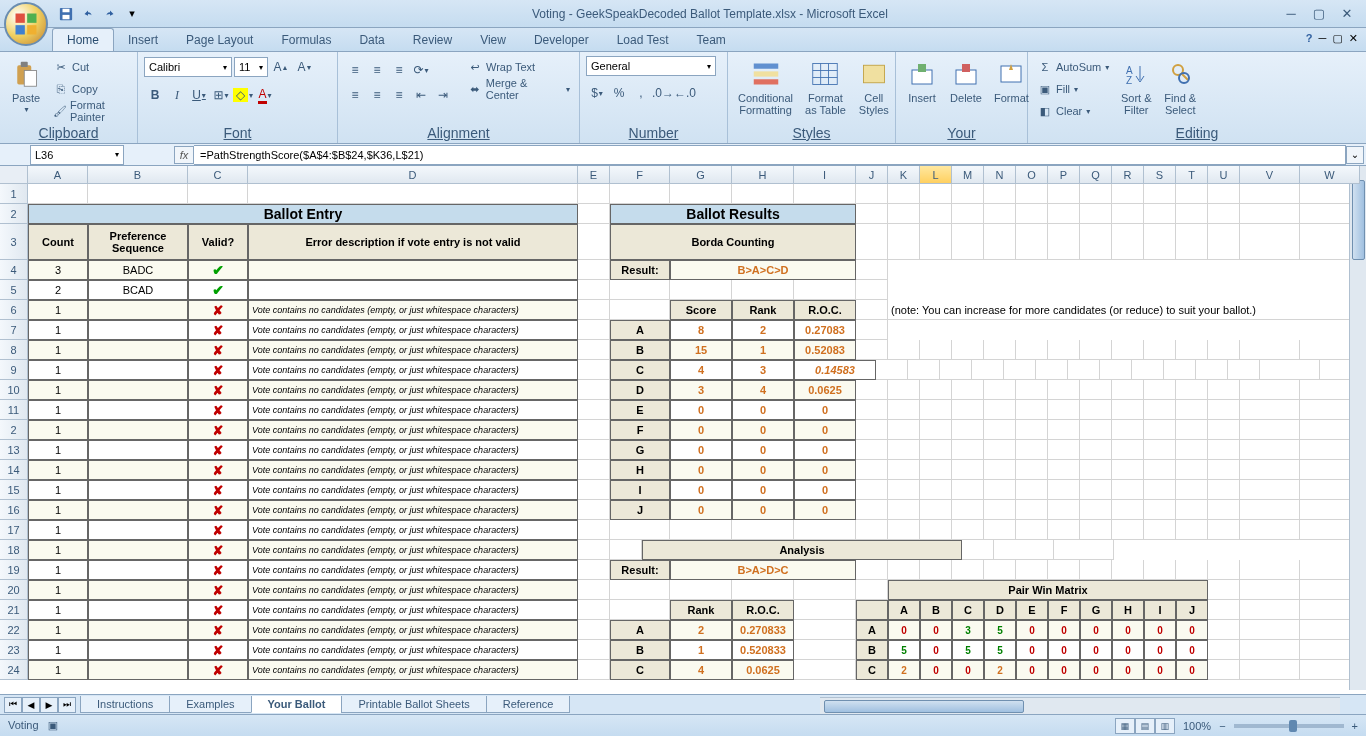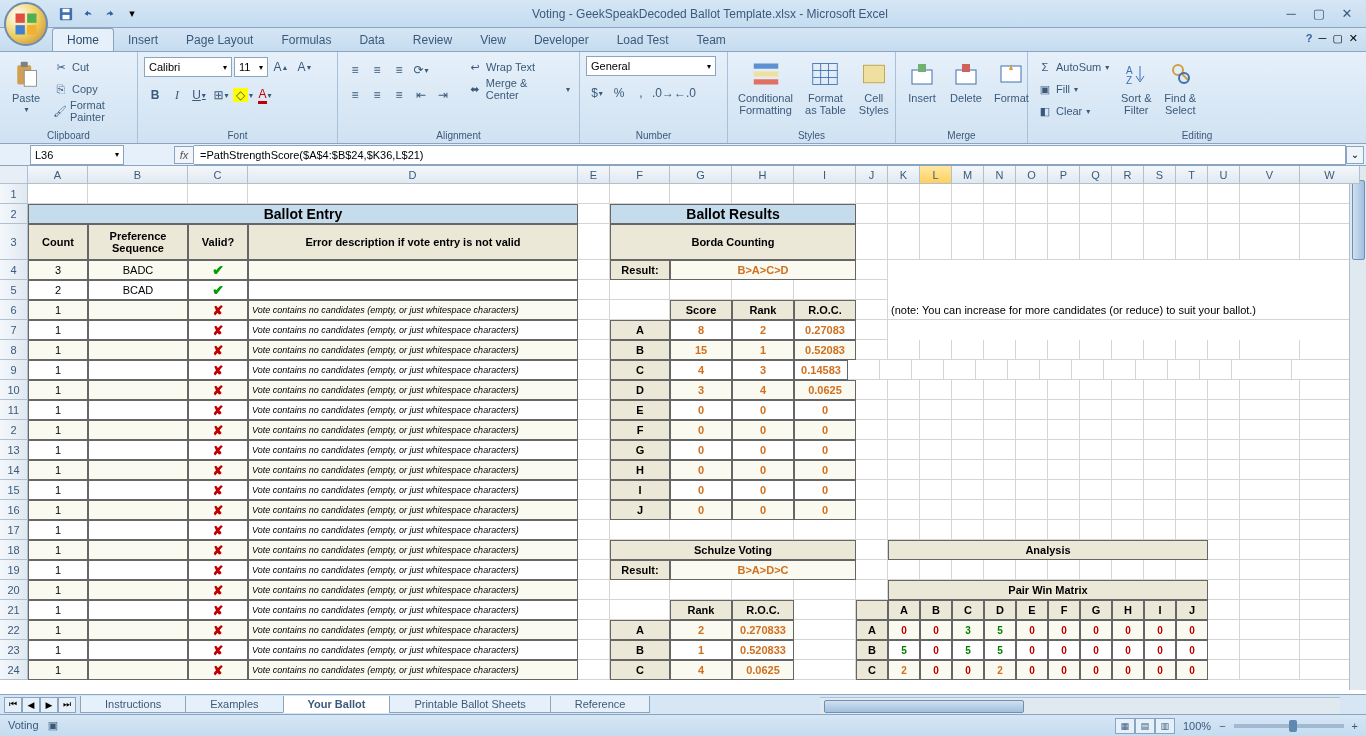--- a/index.html
+++ b/index.html
@@ -18,21 +18,21 @@
 
 .ribbon-tabs { height: 24px; background: linear-gradient(#d6e6f5, #c5dcf0); display: flex; align-items: flex-end; padding-left: 52px; border-bottom: 1px solid #8ba5c0; position: relative; }
 .tab { padding: 4px 14px; font-size: 12px; color: #3b5a7a; cursor: pointer; }
 .tab.active { background: #e6f0fa; border: 1px solid #8ba5c0; border-bottom: none; border-radius: 3px 3px 0 0; color: #2a4d6f; font-weight: 500; }
 .help-icon { position: absolute; right: 8px; top: 4px; display: flex; gap: 6px; }
 
 
 .ribbon { height: 92px; background: linear-gradient(#e6f0fa, #d0e2f2); display: flex; border-bottom: 1px solid #8ba5c0; }
 .rgroup { border-right: 1px solid #a8c0d8; padding: 2px 6px 1px; display: flex; flex-direction: column; justify-content: space-between; }
 .rgroup-body { display: flex; gap: 4px; flex: 1; align-items: flex-start; padding-top: 2px; }
-.rgroup-label { text-align: center; font-size: 10px; color: #3b5a7a; padding: 1px 0; position: relative; }
+.rgroup-label { text-align: center; font-size: 14px; color: #3b5a7a; padding: 1px 0; position: relative; text-decoration: underline; }
 .big-btn { display: flex; flex-direction: column; align-items: center; gap: 2px; padding: 2px 4px; cursor: pointer; font-size: 11px; color: #3b5a7a; text-align: center; line-height: 1.1; }
 .big-btn .ico { width: 32px; height: 32px; display: flex; align-items: center; justify-content: center; }
 .small-row { display: flex; align-items: center; gap: 3px; font-size: 11px; color: #3b5a7a; cursor: pointer; padding: 1px 3px; height: 22px; }
 .small-row .ico { width: 16px; height: 16px; display: flex; align-items: center; justify-content: center; }
 .vcol { display: flex; flex-direction: column; gap: 0; }
 .font-row { display: flex; gap: 2px; align-items: center; }
 .font-name { width: 88px; height: 20px; border: 1px solid #8ba5c0; background: #fff; font-size: 11px; padding: 0 4px; display: flex; align-items: center; justify-content: space-between; }
 .font-size { width: 34px; height: 20px; border: 1px solid #8ba5c0; background: #fff; font-size: 11px; padding: 0 4px; display: flex; align-items: center; justify-content: space-between; }
 .btn-row { display: flex; gap: 0; margin-top: 3px; }
 .tbtn { width: 22px; height: 22px; display: flex; align-items: center; justify-content: center; cursor: pointer; font-size: 12px; color: #3b5a7a; border: 1px solid transparent; }
@@ -77,21 +77,21 @@
 .vscroll { position: absolute; right: 0; top: 0; width: 17px; height: 100%; background: #e0e8f0; border-left: 1px solid #b0c0d0; }
 .vscroll .thumb { position: absolute; left: 2px; width: 13px; background: linear-gradient(90deg,#d0e0f0,#a0c0e0); border: 1px solid #7090b0; border-radius: 2px; }
 .hscroll { position: absolute; right: 17px; bottom: 0; height: 17px; background: #e0e8f0; border-top: 1px solid #b0c0d0; display: flex; align-items: center;}
 .hscroll .thumb { position: absolute; top: 2px; height: 13px; background: linear-gradient(#d0e0f0,#a0c0e0); border: 1px solid #7090b0; border-radius: 2px; }
 
 
 .sheet-tabs { height: 20px; background: #d6e6f5; display: flex; align-items: center; border-top: 1px solid #8ba5c0; position: absolute; bottom: 22px; left:0; right:0; }
 .st-nav { display: flex; margin-left: 4px; }
 .st-nav-btn { width: 18px; height: 16px; border: 1px solid #8ba5c0; background: #e6f0fa; display: flex; align-items: center; justify-content: center; font-size: 9px; cursor: pointer; }
 .st-list { display: flex; margin-left: 4px; }
-.st-tab { padding: 2px 24px; background: #e6f0fa; border: 1px solid #8ba5c0; border-top: none; font-size: 11px; color: #3b5a7a; cursor: pointer; margin-right: -1px; }
+.st-tab { padding: 2px 16px; background: #e6f0fa; border: 1px solid #8ba5c0; border-top: none; font-size: 11px; color: #3b5a7a; cursor: pointer; margin-right: -1px; }
 .st-tab.active { background: #fff; font-weight: bold; border-bottom: 1px solid #fff; }
 
 
 .status-bar { position: absolute; bottom: 0; left: 0; right: 0; height: 22px; background: linear-gradient(#d6e6f5, #c5dcf0); display: flex; align-items: center; justify-content: space-between; padding: 0 8px; font-size: 11px; color: #3b5a7a; border-top: 1px solid #8ba5c0; }
 .status-right { display: flex; align-items: center; gap: 8px; }
 .view-btns { display: flex; }
 .view-btn { width: 20px; height: 16px; border: 1px solid #8ba5c0; background: #e6f0fa; display: flex; align-items: center; justify-content: center; font-size: 9px; }
 .zoom-slider { width: 110px; height: 4px; background: #a0b8d0; position: relative; }
 .zoom-slider .zh { position: absolute; left: 50%; top: -4px; width: 8px; height: 12px; background: #6088b0; border-radius: 2px; }
 </style>
@@ -329,21 +329,21 @@
       <div class="big-btn">
           <div class="ico">
             <svg width="24" height="24" viewBox="0 0 24 24">
               <rect x="2" y="4" width="20" height="16" fill="#fff" stroke="#4070b0"></rect>
               <path d="M12 2 L14 8 L10 8 Z" fill="#d0a040"></path>
             </svg>
           </div>
           <span>Format</span>
         </div>
     </div>
-    <div class="rgroup-label">Merge</div>
+    <div class="rgroup-label">Your</div>
   </div>
 
   <div class="rgroup" style="flex:1;border-right:none">
     <div class="rgroup-body">
       <div class="vcol">
         <div class="small-row">
             <span class="ico">Σ</span>
             <span>AutoSum</span>
             <span class="dd">▾</span>
           </div>
@@ -603,21 +603,21 @@
         <div class="cell bord ctr " style="width: 60px;">1</div>
         <div class="cell bord ctr " style="width: 100px;"></div>
         <div class="cell bord ctr " style="width: 60px;">
           <span class="xmark">✘</span>
         </div>
         <div class="cell bord small " style="width: 330px;">Vote contains no candidates (empty, or just whitespace characters)</div>
         <div class="cell " style="width: 32px;"></div>
         <div class="cell hdr-beige" style="width: 60px;">C</div>
         <div class="cell bord ctr  orange" style="width: 62px;">4</div>
         <div class="cell bord ctr  orange" style="width: 62px;">3</div>
-        <div class="cell bord ctr  orange" style="width: 54px;">0.14583</div>
+        <div class="cell bord ctr  orange" style="width: 82px; font-style: italic;">0.14583</div>
         <div class="cell " style="width: 32px;"></div>
         <div class="cell " style="width: 32px;"></div>
         <div class="cell " style="width: 32px;"></div>
         <div class="cell " style="width: 32px;"></div>
         <div class="cell " style="width: 32px;"></div>
         <div class="cell " style="width: 32px;"></div>
         <div class="cell " style="width: 32px;"></div>
         <div class="cell " style="width: 32px;"></div>
         <div class="cell " style="width: 32px;"></div>
         <div class="cell " style="width: 32px;"></div>
@@ -843,21 +843,20 @@
         <div class="cell " style="width: 60px;"></div>
       </div>
       <div class="crow">
         <div class="cell bord ctr odd" style="width: 60px;">1</div>
         <div class="cell bord ctr odd" style="width: 100px;"></div>
         <div class="cell bord ctr odd" style="width: 60px;">
           <span class="xmark">✘</span>
         </div>
         <div class="cell bord small odd" style="width: 330px;">Vote contains no candidates (empty, or just whitespace characters)</div>
         <div class="cell " style="width: 32px;"></div>
-        <div class="cell hdr-beige" style="width: 246px;">Schulze Voting</div>
         <div class="cell " style="width: 32px;"></div>
         <div class="cell hdr-beige" style="width: 320px;">Analysis</div>
         <div class="cell " style="width: 32px;"></div>
         <div class="cell " style="width: 60px;"></div>
         <div class="cell " style="width: 60px;"></div>
       </div>
       <div class="crow">
         <div class="cell bord ctr " style="width: 60px;">1</div>
         <div class="cell bord ctr " style="width: 100px;"></div>
         <div class="cell bord ctr " style="width: 60px;">

